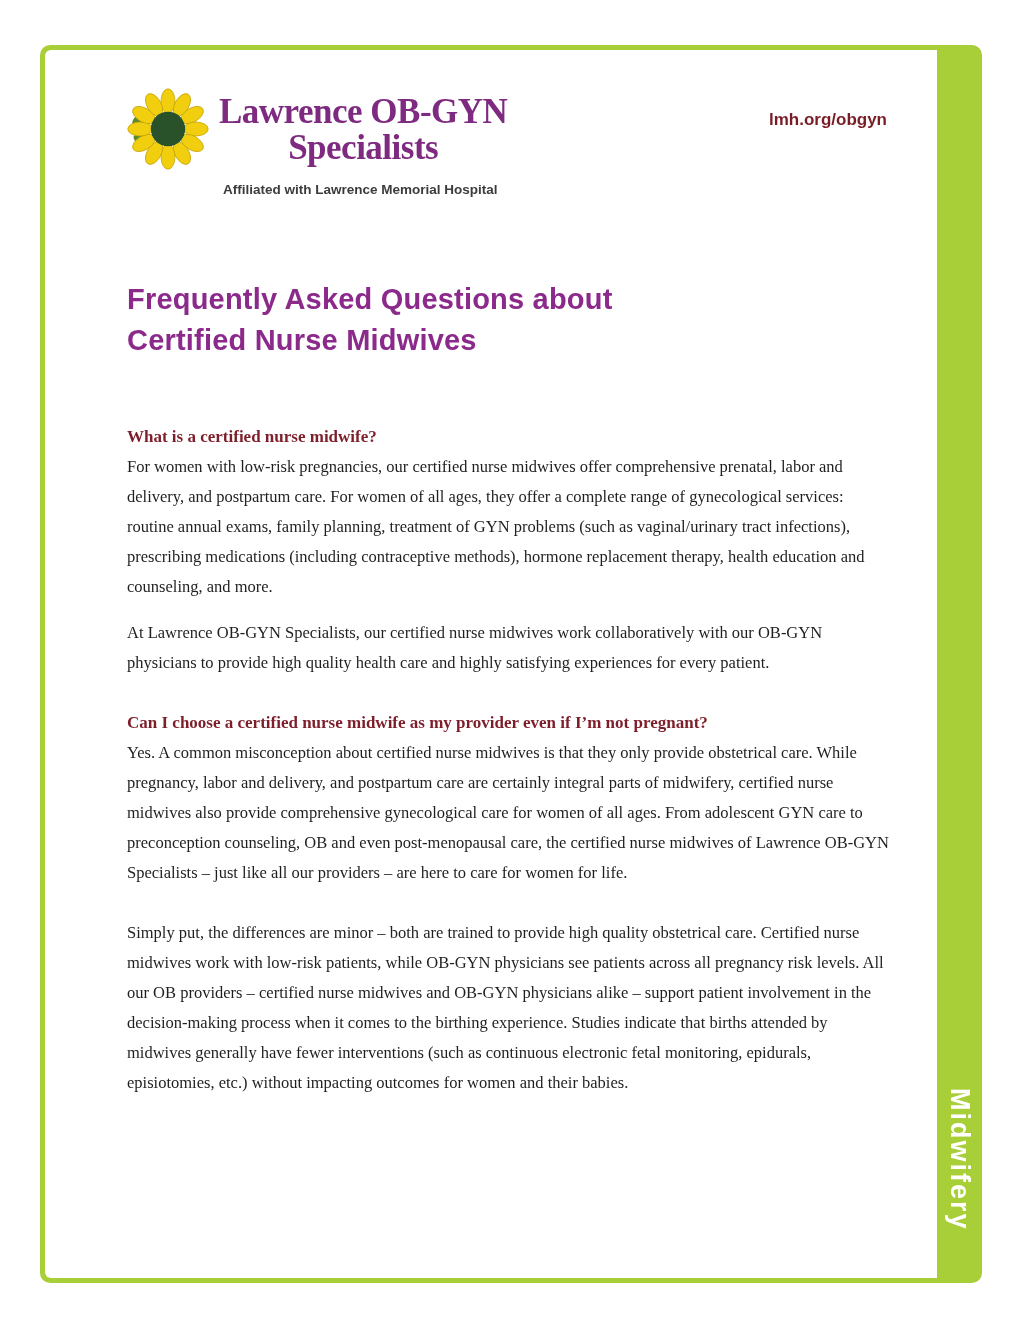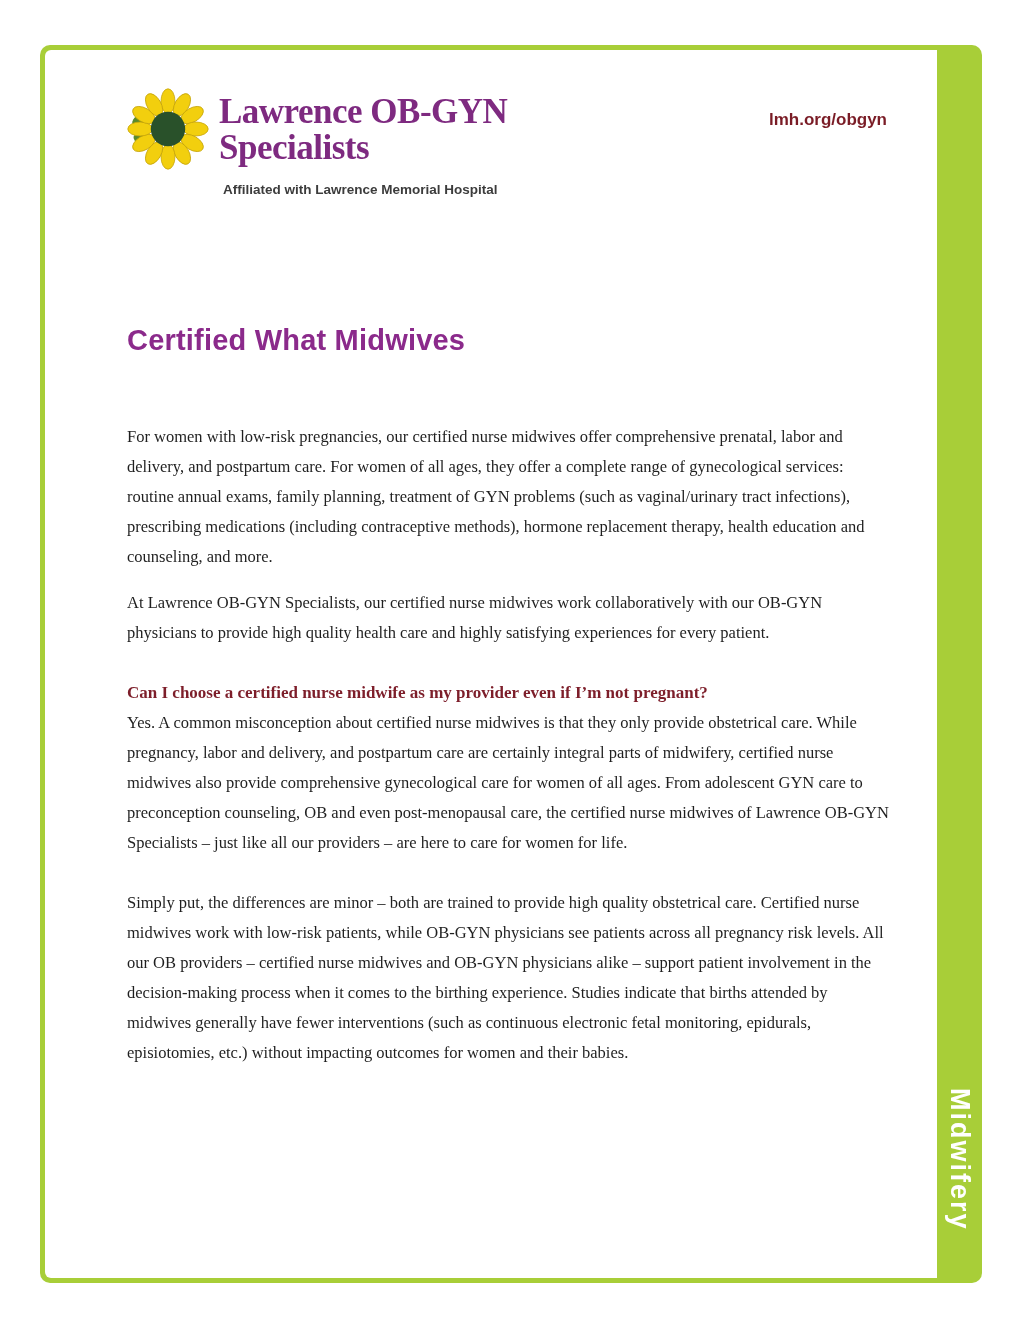--- a/index.html
+++ b/index.html
@@ -26,21 +26,21 @@
     padding:38px 46px 0 82px;
     box-sizing:border-box;
     overflow:hidden;
   }
   .header{
     display:flex;
     justify-content:space-between;
     align-items:flex-start;
   }
   .logo-block{ display:flex; flex-direction:column; }
-  .logo-row{ display:flex; align-items:flex-start; gap:10px; }
+  .logo-row{ display:flex; align-items:flex-start; gap:10px;text-align:center; }
   .logo-text{
     font-family:"Liberation Serif", serif;
     font-weight:bold;
     color:#7e2a80;
     line-height:1.02;
     font-size:35px;
     letter-spacing:-0.5px;
     padding-top:6px;
   }
   .logo-tagline{
@@ -145,27 +145,28 @@
               <div>Lawrence OB-GYN</div>
               <div>Specialists</div>
             </div>
           </div>
           <div class="logo-tagline">Affiliated with Lawrence Memorial Hospital</div>
         </div>
         <div class="url">lmh.org/obgyn</div>
       </div>
 
       <h1 class="doc-title">
-        <br>
-        <span>Certified What Midwives</span>
+        <span>Frequently Asked Questions about</span><br>
+        <span>Certified Nurse Midwives</span>
       </h1>
 
       <div class="faq">
 
         <div class="faq-section">
+          <p class="question">What is a certified nurse midwife?</p>
           <div class="answer">
             <p>For women with low-risk pregnancies, our certified nurse midwives offer comprehensive prenatal, labor and delivery, and postpartum care. For women of all ages, they offer a complete range of gynecological services: routine annual exams, family planning, treatment of GYN problems (such as vaginal/urinary tract infections), prescribing medications (including contraceptive methods), hormone replacement therapy, health education and counseling, and more.</p>
             <p>At Lawrence OB-GYN Specialists, our certified nurse midwives work collaboratively with our OB-GYN physicians to provide high quality health care and highly satisfying experiences for every patient.</p>
           </div>
         </div>
 
         <div class="faq-section">
           <p class="question">Can I choose a certified nurse midwife as my provider even if I’m not pregnant?</p>
           <div class="answer">
             <p>Yes. A common misconception about certified nurse midwives is that they only provide obstetrical care. While pregnancy, labor and delivery, and postpartum care are certainly integral parts of midwifery, certified nurse midwives also provide comprehensive gynecological care for women of all ages. From adolescent GYN care to preconception counseling, OB and even post-menopausal care, the certified nurse midwives of Lawrence OB-GYN Specialists – just like all our providers – are here to care for women for life.</p>

